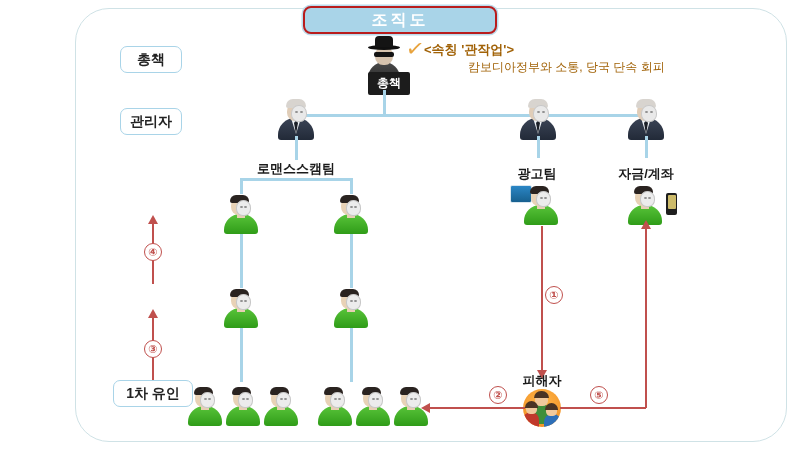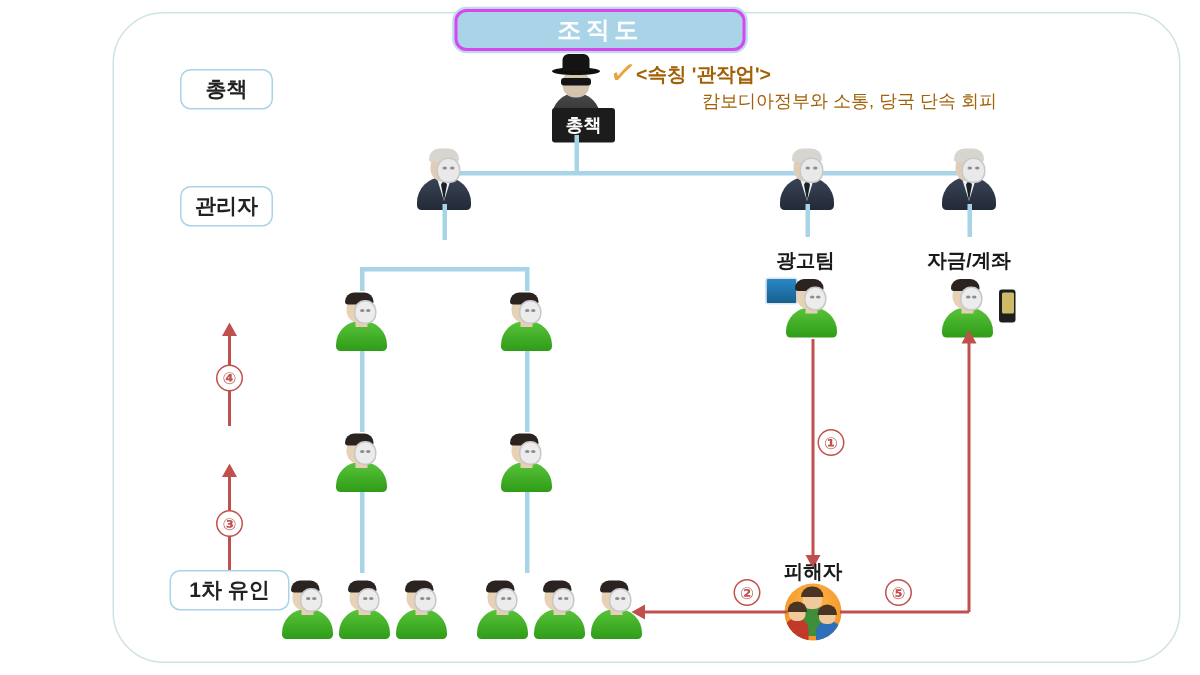--- a/index.html
+++ b/index.html
@@ -14,37 +14,37 @@
   
   .frame{
     position:absolute;left:75px;top:8px;width:712px;height:434px;
     border:1.5px solid #cfe2e6;border-radius:34px;box-sizing:border-box;
     background:transparent;
   }
 
   
   .title-box{
     position:absolute;left:303px;top:6px;width:194px;height:28px;
-    background:#a9d4e8;border:2px solid #d946ef;border-radius:8px;
+    background:#a9d4e8;border:2px solid #b91c1c;border-radius:8px;
     box-shadow:0 0 0 1.5px #bcdcec;
     display:flex;align-items:center;justify-content:center;
     color:#ffffff;font-size:16px;font-weight:bold;letter-spacing:3px;
     box-sizing:border-box;
   }
 
   
   .row-label{
     position:absolute;
     border:1.4px solid #a9d4e8;border-radius:7px;background:#ffffff;
     color:#222;font-size:14px;font-weight:bold;
     display:flex;align-items:center;justify-content:center;
     box-sizing:border-box;white-space:nowrap;
   }
   .rl-1{left:120px;top:46px;width:62px;height:27px;}
-  .rl-2{left:120px;top:108px;width:62px;height:27px;margin-top:16px;}
+  .rl-2{left:120px;top:108px;width:62px;height:27px;}
   .rl-3{left:113px;top:190px;width:80px;height:27px;}
   .rl-4{left:113px;top:283px;width:80px;height:27px;}
   .rl-5{left:113px;top:380px;width:80px;height:27px;}
 
   
   .bline{position:absolute;background:#a8d4e8;}
   .vline{width:3px;}
   .hline{height:3px;}
 
   
@@ -212,20 +212,21 @@
       <div class="tie"></div>
     <div class="head"></div>
       <div class="hair"></div>
       <div class="mask"></div>
   </div>
 
   <div class="bline vline" style="left:295px;top:136px;height:24px;"></div>
   <div class="bline vline" style="left:537px;top:136px;height:22px;"></div>
   <div class="bline vline" style="left:645px;top:136px;height:22px;"></div>
 
+  <div class="node-label" style="left:256px;top:160px;width:80px;">로맨스스캠팀</div>
   <div class="node-label" style="left:507px;top:165px;width:60px;">광고팀</div>
   <div class="node-label" style="left:612px;top:165px;width:68px;">자금/계좌</div>
 
   <div class="bline hline" style="left:240px;top:178px;width:112px;"></div>
   <div class="bline vline" style="left:240px;top:178px;height:16px;"></div>
   <div class="bline vline" style="left:350px;top:178px;height:16px;"></div>
 
   <div class="avatar wk" style="left:222px;top:192px;">
     <div class="body"></div>
       <div class="neck"></div>

